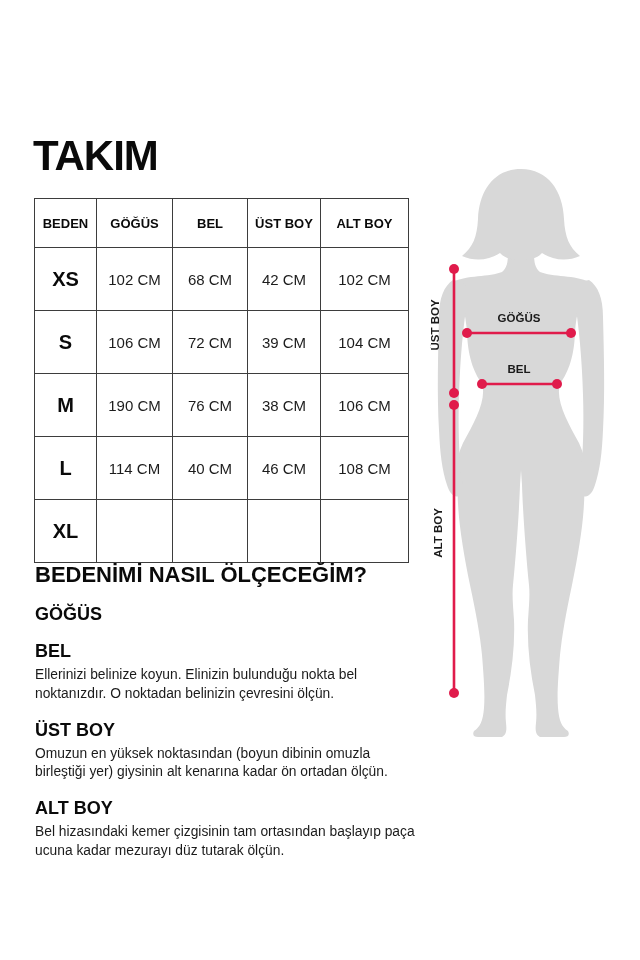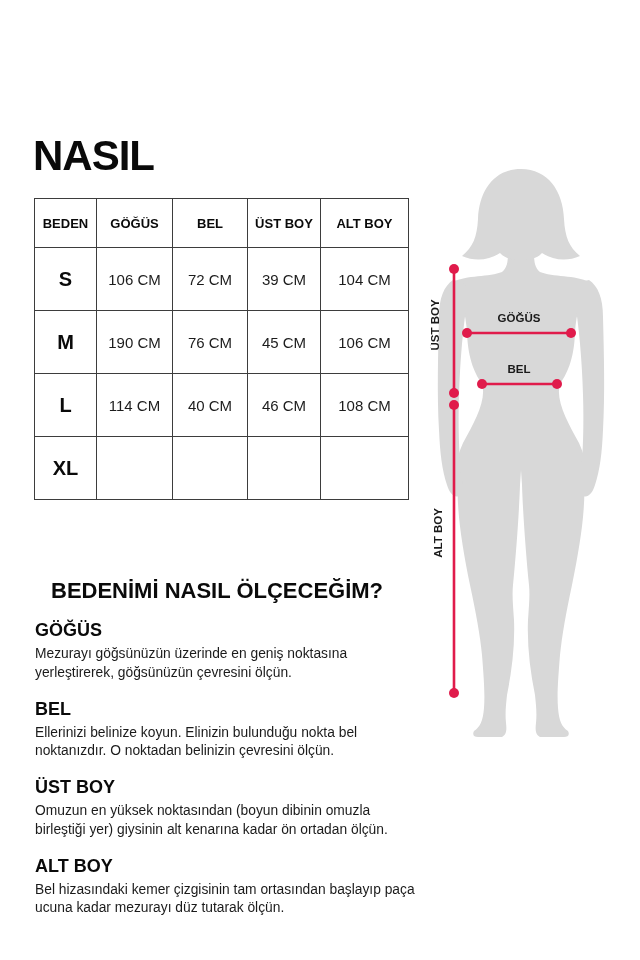--- a/index.html
+++ b/index.html
@@ -19,57 +19,64 @@
   table.size-table th, table.size-table td{
     border:1px solid #3d3d3d;text-align:center;vertical-align:middle;padding:1px;
   }
   table.size-table th{height:46px;font-size:13px;font-weight:700;color:#0a0a0a;}
   table.size-table td{height:60px;font-size:15px;color:#1c1c1c;}
   table.size-table td.size-cell{font-size:20px;font-weight:700;color:#0a0a0a;}
   
   .figure-wrap{position:absolute;left:430px;top:165px;width:210px;height:575px;}
   
   .guide{position:absolute;left:35px;top:562px;width:392px;}
-  .guide h2{margin:16px;font-size:22px;font-weight:700;color:#0a0a0a;letter-spacing:0;}
+  .guide h2{margin:0;font-size:22px;font-weight:700;color:#0a0a0a;letter-spacing:0;}
   .guide h3{margin:16px 0 4px 0;font-size:18px;font-weight:700;color:#0a0a0a;}
   .guide p{margin:0;font-size:13.8px;line-height:1.36;color:#1b1b1b;width:388px;}
 </style>
 </head>
 <body>
 
-<div class="page-title">NASIL</div>
+<div class="page-title">TAKIM</div>
 
 <table class="size-table">
   <colgroup>
     <col style="width:62px">
       <col style="width:76px">
       <col style="width:75px">
     <col style="width:73px">
       <col style="width:88px">
   </colgroup>
   <tbody>
       <tr>
     <th>BEDEN</th>
     <th>GÖĞÜS</th>
     <th>BEL</th>
     <th>ÜST BOY</th>
     <th>ALT BOY</th>
   </tr>
   <tr>
+    <td class="size-cell">XS</td>
+    <td>102 CM</td>
+    <td>68 CM</td>
+    <td>42 CM</td>
+    <td>102 CM</td>
+  </tr>
+  <tr>
     <td class="size-cell">S</td>
     <td>106 CM</td>
     <td>72 CM</td>
     <td>39 CM</td>
     <td>104 CM</td>
   </tr>
   <tr>
     <td class="size-cell">M</td>
     <td>190 CM</td>
     <td>76 CM</td>
-    <td>45 CM</td>
+    <td>38 CM</td>
     <td>106 CM</td>
   </tr>
   <tr>
     <td class="size-cell">L</td>
     <td>114 CM</td>
     <td>40 CM</td>
     <td>46 CM</td>
     <td>108 CM</td>
   </tr>
   <tr>
@@ -177,21 +184,20 @@
       <text x="89" y="157">GÖĞÜS</text>
       <text x="89" y="208">BEL</text>
     </g>
   </svg>
 </div>
 
 <div class="guide">
   <h2>BEDENİMİ NASIL ÖLÇECEĞİM?</h2>
 
   <h3>GÖĞÜS</h3>
-  <p>Mezurayı göğsünüzün üzerinde en geniş noktasına yerleştirerek, göğsünüzün çevresini ölçün.</p>
 
   <h3>BEL</h3>
   <p>Ellerinizi belinize koyun. Elinizin bulunduğu nokta bel noktanızdır. O noktadan belinizin çevresini ölçün.</p>
 
   <h3>ÜST BOY</h3>
   <p>Omuzun en yüksek noktasından (boyun dibinin omuzla birleştiği yer) giysinin alt kenarına kadar ön ortadan ölçün.</p>
 
   <h3>ALT BOY</h3>
   <p>Bel hizasındaki kemer çizgisinin tam ortasından başlayıp paça ucuna kadar mezurayı düz tutarak ölçün.</p>
 </div>

